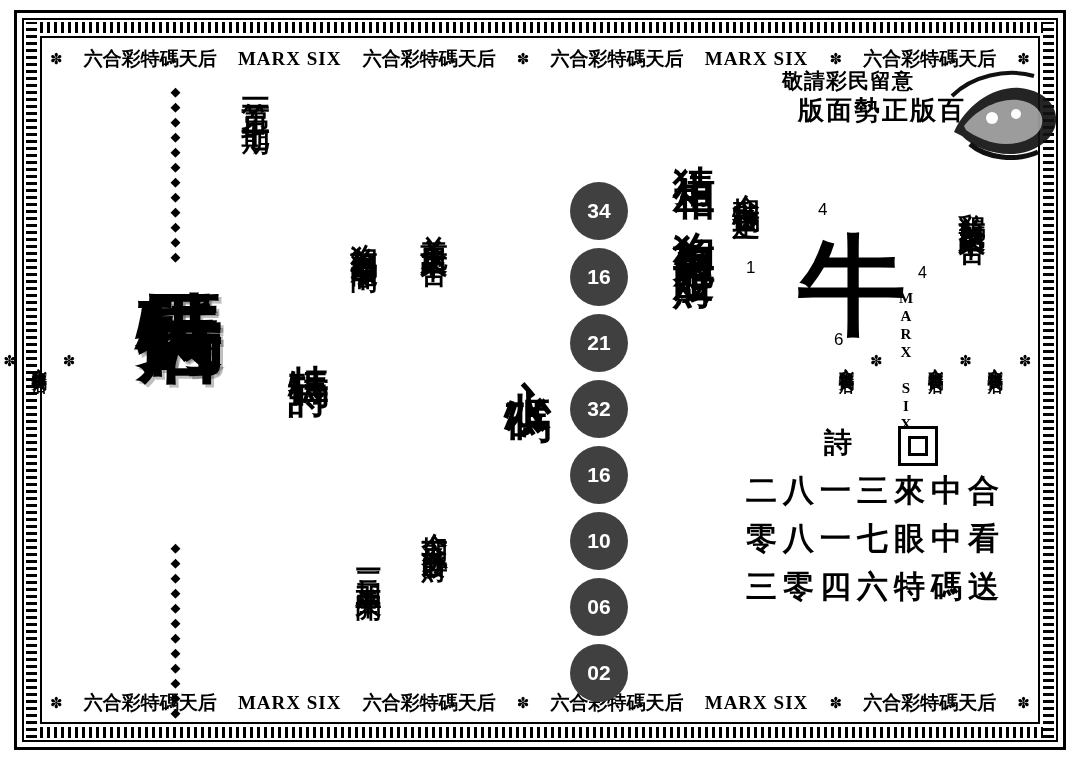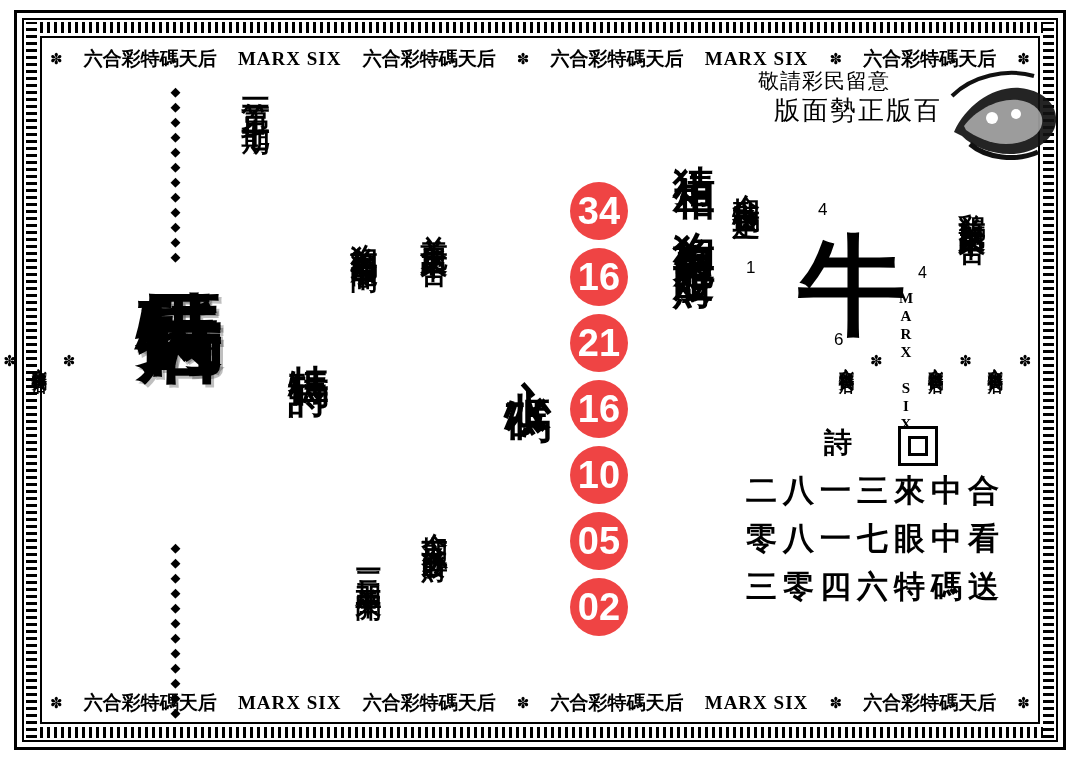--- a/index.html
+++ b/index.html
@@ -73,30 +73,30 @@
 
   .col-a{position:absolute;left:300px;top:180px;font-size:27px;letter-spacing:4px;font-weight:bold;}
   .col-b{position:absolute;left:370px;top:172px;font-size:27px;letter-spacing:4px;font-weight:bold;}
   .col-c{position:absolute;left:306px;top:510px;font-size:26px;letter-spacing:4px;font-weight:bold;}
   .col-d{position:absolute;left:372px;top:470px;font-size:26px;letter-spacing:4px;font-weight:bold;}
 
   .heartnums{position:absolute;left:452px;top:300px;font-size:46px;letter-spacing:10px;font-weight:bold;}
 
   
   .balls{position:absolute;left:524px;top:140px;width:64px;}
-  .ball{width:58px;height:58px;border-radius:50%;background:#ef4444;color:#fff;
+  .ball{width:58px;height:58px;border-radius:50%;background:#404040;color:#fff;
         display:flex;align-items:center;justify-content:center;
-        font-size:38px;font-weight:bold;margin-bottom:8px;
+        font-size:21px;font-weight:bold;margin-bottom:8px;
         font-family:"Liberation Sans",sans-serif;text-align:right;}
 
   .guess{position:absolute;left:620px;top:90px;font-size:42px;letter-spacing:6px;font-weight:bold;}
   .period{position:absolute;left:682px;top:130px;font-size:27px;letter-spacing:4px;font-weight:bold;}
 
   
-  .notice{position:absolute;left:712px;top:26px;font-size:21px;line-height:1.25;font-weight:normal;
+  .notice{position:absolute;left:736px;top:26px;font-size:21px;line-height:1.25;font-weight:bold;
           letter-spacing:1px;}
   .notice .l2{letter-spacing:1px;}
   .notice .l3{font-size:26px;letter-spacing:2px;margin-left:16px;}
   .stamp{position:absolute;left:900px;top:24px;width:118px;height:104px;}
 
   
   .ox{position:absolute;left:752px;top:190px;font-size:108px;font-weight:bold;line-height:1;}
   .oxnum{position:absolute;font-size:17px;font-family:"Liberation Sans",sans-serif;}
 
   .zodiac{position:absolute;left:908px;top:150px;font-size:27px;letter-spacing:4px;font-weight:bold;}
@@ -184,23 +184,24 @@
     <div class="col-b v">羊前兔后來中合</div>
     <div class="col-c v">三一加三羊來開</div>
     <div class="col-d v">今期下注必發財</div>
 
     <div class="heartnums v">心水碼</div>
 
     <div class="balls">
       <div class="ball">34</div>
       <div class="ball">16</div>
       <div class="ball">21</div>
+      <div class="ball">32</div>
       <div class="ball">16</div>
       <div class="ball">10</div>
-      <div class="ball">05</div>
+      <div class="ball">06</div>
       <div class="ball">02</div>
     </div>
 
     <div class="guess v">猜生相：狗前牛尾定發財</div>
     <div class="period v">今期特碼定二三</div>
 
     <div class="notice">
       <div>敬請彩民留意</div>
       <div class="l3">版面勢正版百</div>
     </div>

